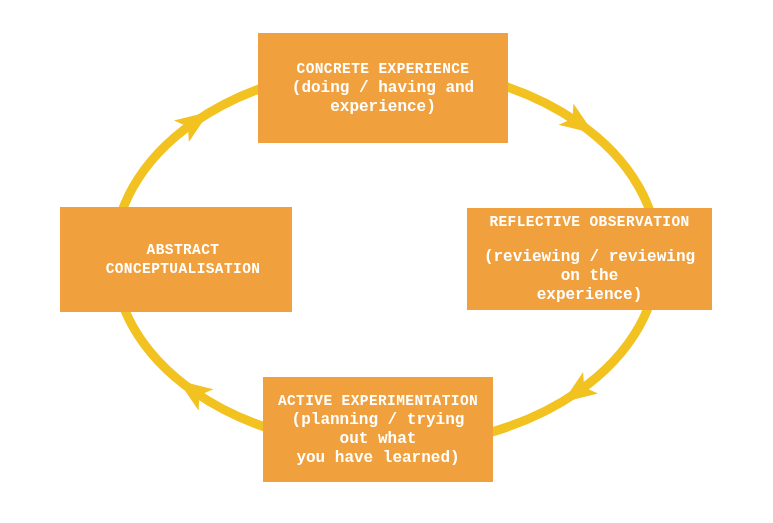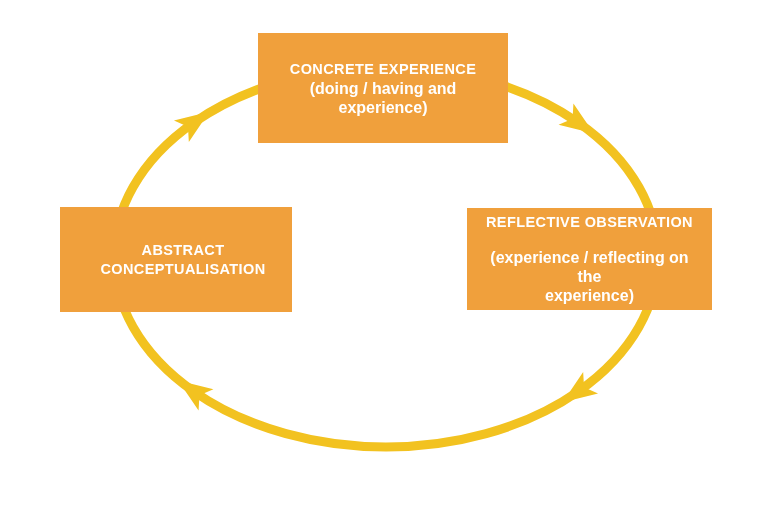--- a/index.html
+++ b/index.html
@@ -9,21 +9,21 @@
     --color-background: #FFFFFF;
   }
   * { box-sizing: border-box; }
   html, body { margin: 0; padding: 0; background: var(--color-background); }
   .canvas {
     position: relative;
     width: 773px;
     height: 523px;
     background: var(--color-background);
     overflow: hidden;
-    font-family: Liberation Sans, sans-serif;
+    font-family: Liberation Mono, monospace;
   }
   .cycle-svg {
     position: absolute;
     left: 0; top: 0;
     width: 773px; height: 523px;
     z-index: 1;
   }
   .cycle-svg ellipse {
     fill: none;
     stroke: var(--color-arrow);
@@ -77,23 +77,28 @@
   </svg>
 
   <div class="node node-top">
     <div class="node-title">CONCRETE EXPERIENCE</div>
     <div class="node-sub">(doing / having and
 experience)</div>
   </div>
 
   <div class="node node-right">
     <div class="node-title">REFLECTIVE OBSERVATION</div>
-    <div class="node-sub">(experience / reflecting on the
+    <div class="node-sub">(reviewing / reviewing on the
 experience)</div>
   </div>
 
+  <div class="node node-bottom">
+    <div class="node-title">ACTIVE EXPERIMENTATION</div>
+    <div class="node-sub">(planning / trying out what
+you have learned)</div>
+  </div>
 
   <div class="node node-left">
     <div class="node-title">ABSTRACT
 CONCEPTUALISATION</div>
   </div>
 
 </div>
 
 </body></html>

